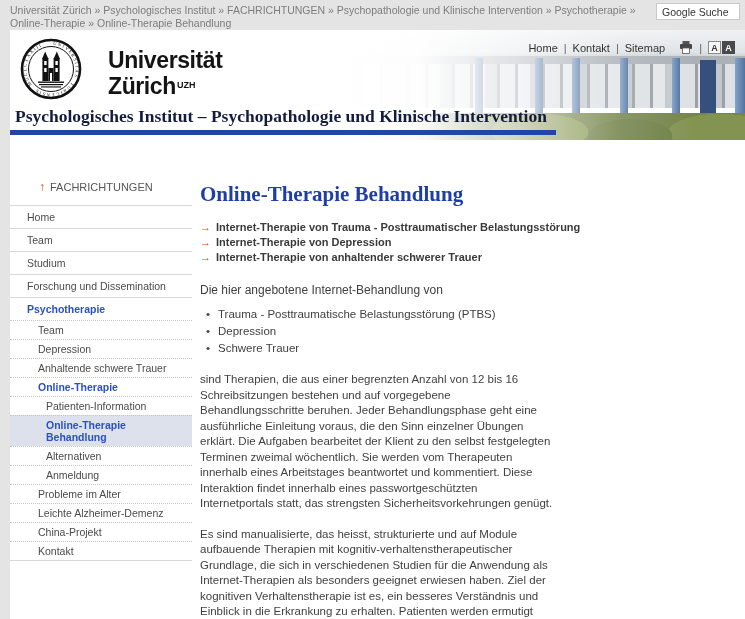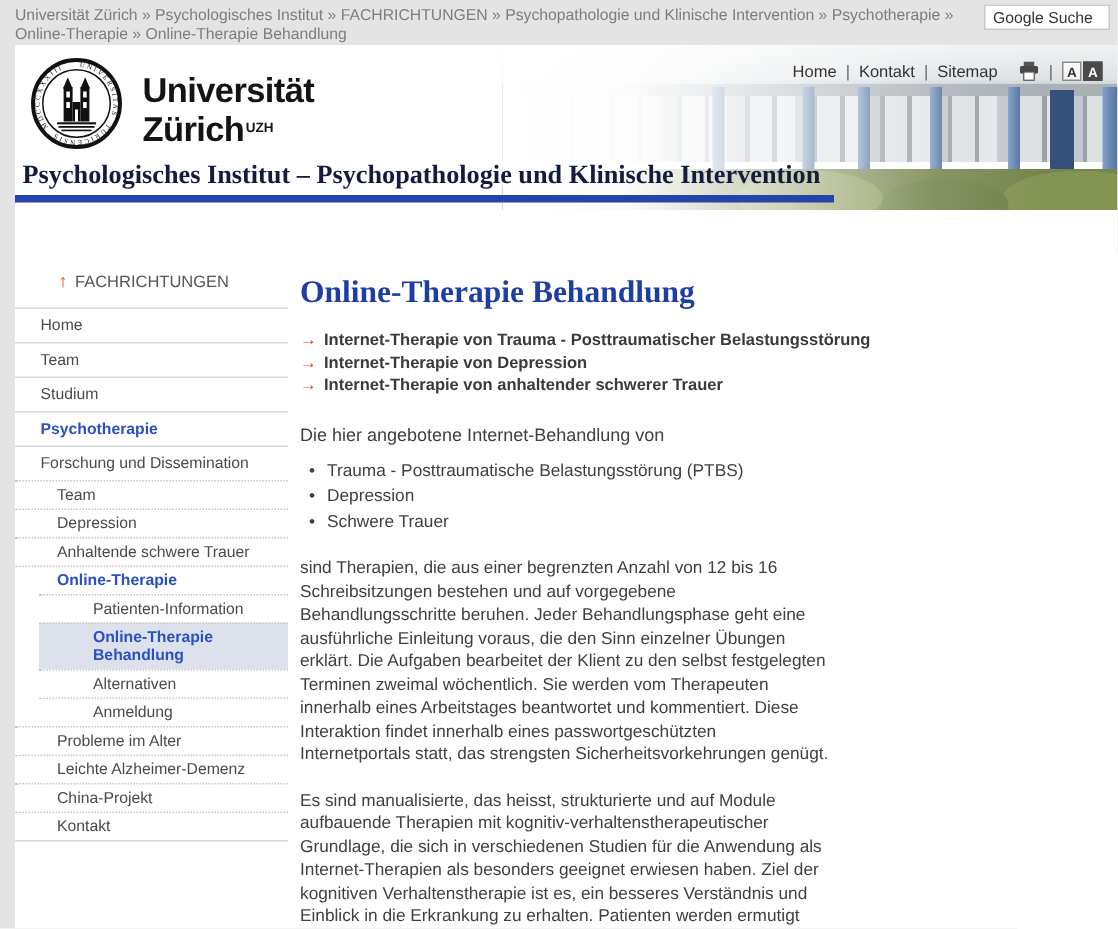--- a/index.html
+++ b/index.html
@@ -44,21 +44,21 @@
       radial-gradient(70px 30px at 115px 34px,#76874c 60%,transparent 61%),
       radial-gradient(80px 30px at 205px 28px,#8a9a58 60%,transparent 61%),
       radial-gradient(70px 28px at 295px 32px,#6f8046 60%,transparent 61%),
       radial-gradient(85px 30px at 385px 28px,#839352 60%,transparent 61%),
       linear-gradient(180deg,transparent 0 9px,#75854b 9px);
   }
   .ph-fade { position:absolute; left:0; top:0; bottom:0; right:0;
     background:linear-gradient(90deg,#ffffff 0%,rgba(255,255,255,.97) 20%,rgba(255,255,255,.6) 45%,rgba(255,255,255,.15) 70%,rgba(255,255,255,0) 88%); }
 
   .logo { position:absolute; left:10px; top:8px; display:flex; align-items:flex-start; z-index:2; cursor:pointer; }
-  .wordmark { margin-left:13px; margin-top:10px; font-weight:bold; font-size:23px;
+  .wordmark { margin-left:26px; margin-top:10px; font-weight:bold; font-size:23px;
               line-height:25px; color:#141414; letter-spacing:-0.4px; }
   .wordmark sup { font-size:9px; letter-spacing:0; vertical-align:6px; margin-left:1px; }
 
   .utility { position:absolute; right:10px; top:11px; z-index:3;
              display:flex; align-items:center; font-size:11px; color:#333; }
   .navlink { color:#333; text-decoration:none; cursor:pointer; }
   .navsep { margin:0 6px; color:#666; }
   .icon-gap { width:14px; }
   .fbox { width:13px; height:13px; border:1px solid #8a8a8a; font-size:9px; font-weight:bold;
           display:flex; align-items:center; justify-content:center; cursor:pointer; }
@@ -76,21 +76,21 @@
   
   .content { display:flex; }
 
   .sidebar { width:182px; flex:none; padding-top:40px; }
   .side-label { margin:0 0 11px 29px; font-size:11px; color:#555; }
   .side-label .up { color:#d4490f; font-weight:bold; margin-right:5px; font-size:12px; }
   .nav-list { list-style:none; margin:0; padding:0; font-size:10.5px; color:#4a4a4a;
               border-bottom:1px solid #d8d8d8; }
   .nav-item { border-top:1px solid #d8d8d8; padding:5px 4px 5px 17px; line-height:12px; cursor:pointer; }
   .nav-item.lvl1 { padding:3px 4px 3px 28px; border-top:1px dotted #c6c6c6; }
-  .nav-item.lvl2 { padding:3px 4px 3px 36px; border-top:1px dotted #c6c6c6;margin-left:16px; }
+  .nav-item.lvl2 { padding:3px 4px 3px 36px; border-top:1px dotted #c6c6c6; }
   .nav-item.section { color:#2b50c0; font-weight:bold; }
   .nav-item.current { color:#2b50c0; font-weight:bold; background:#dce1eb; }
 
   .main { flex:1; padding:42px 0 0 8px; }
   .page-title { margin:0; font-family:"Liberation Serif", serif; font-size:21px;
                 font-weight:bold; color:#1e3ea6; }
   .jump-links { margin-top:13px; }
   .jump-link { display:flex; font-size:11px; font-weight:bold; color:#3a3a3a;
                line-height:15px; cursor:pointer; }
   .jump-link .arrow { color:#d4490f; font-weight:bold; margin-right:5px; }
@@ -188,22 +188,22 @@
   <div class="content">
 
     <div class="sidebar">
       <div class="side-label">
         <span class="up">↑</span><span>FACHRICHTUNGEN</span>
       </div>
       <ul class="nav-list">
           <li class="nav-item lvl0">Home</li>
           <li class="nav-item lvl0">Team</li>
           <li class="nav-item lvl0">Studium</li>
+          <li class="nav-item lvl0">Forschung und Dissemination</li>
           <li class="nav-item lvl0 section">Psychotherapie</li>
-          <li class="nav-item lvl0">Forschung und Dissemination</li>
           <li class="nav-item lvl1">Team</li>
           <li class="nav-item lvl1">Depression</li>
           <li class="nav-item lvl1">Anhaltende schwere Trauer</li>
           <li class="nav-item lvl1 section">Online-Therapie</li>
           <li class="nav-item lvl2">Patienten-Information</li>
           <li class="nav-item lvl2 current">Online-Therapie Behandlung</li>
           <li class="nav-item lvl2">Alternativen</li>
           <li class="nav-item lvl2">Anmeldung</li>
           <li class="nav-item lvl1">Probleme im Alter</li>
           <li class="nav-item lvl1">Leichte Alzheimer-Demenz</li>

